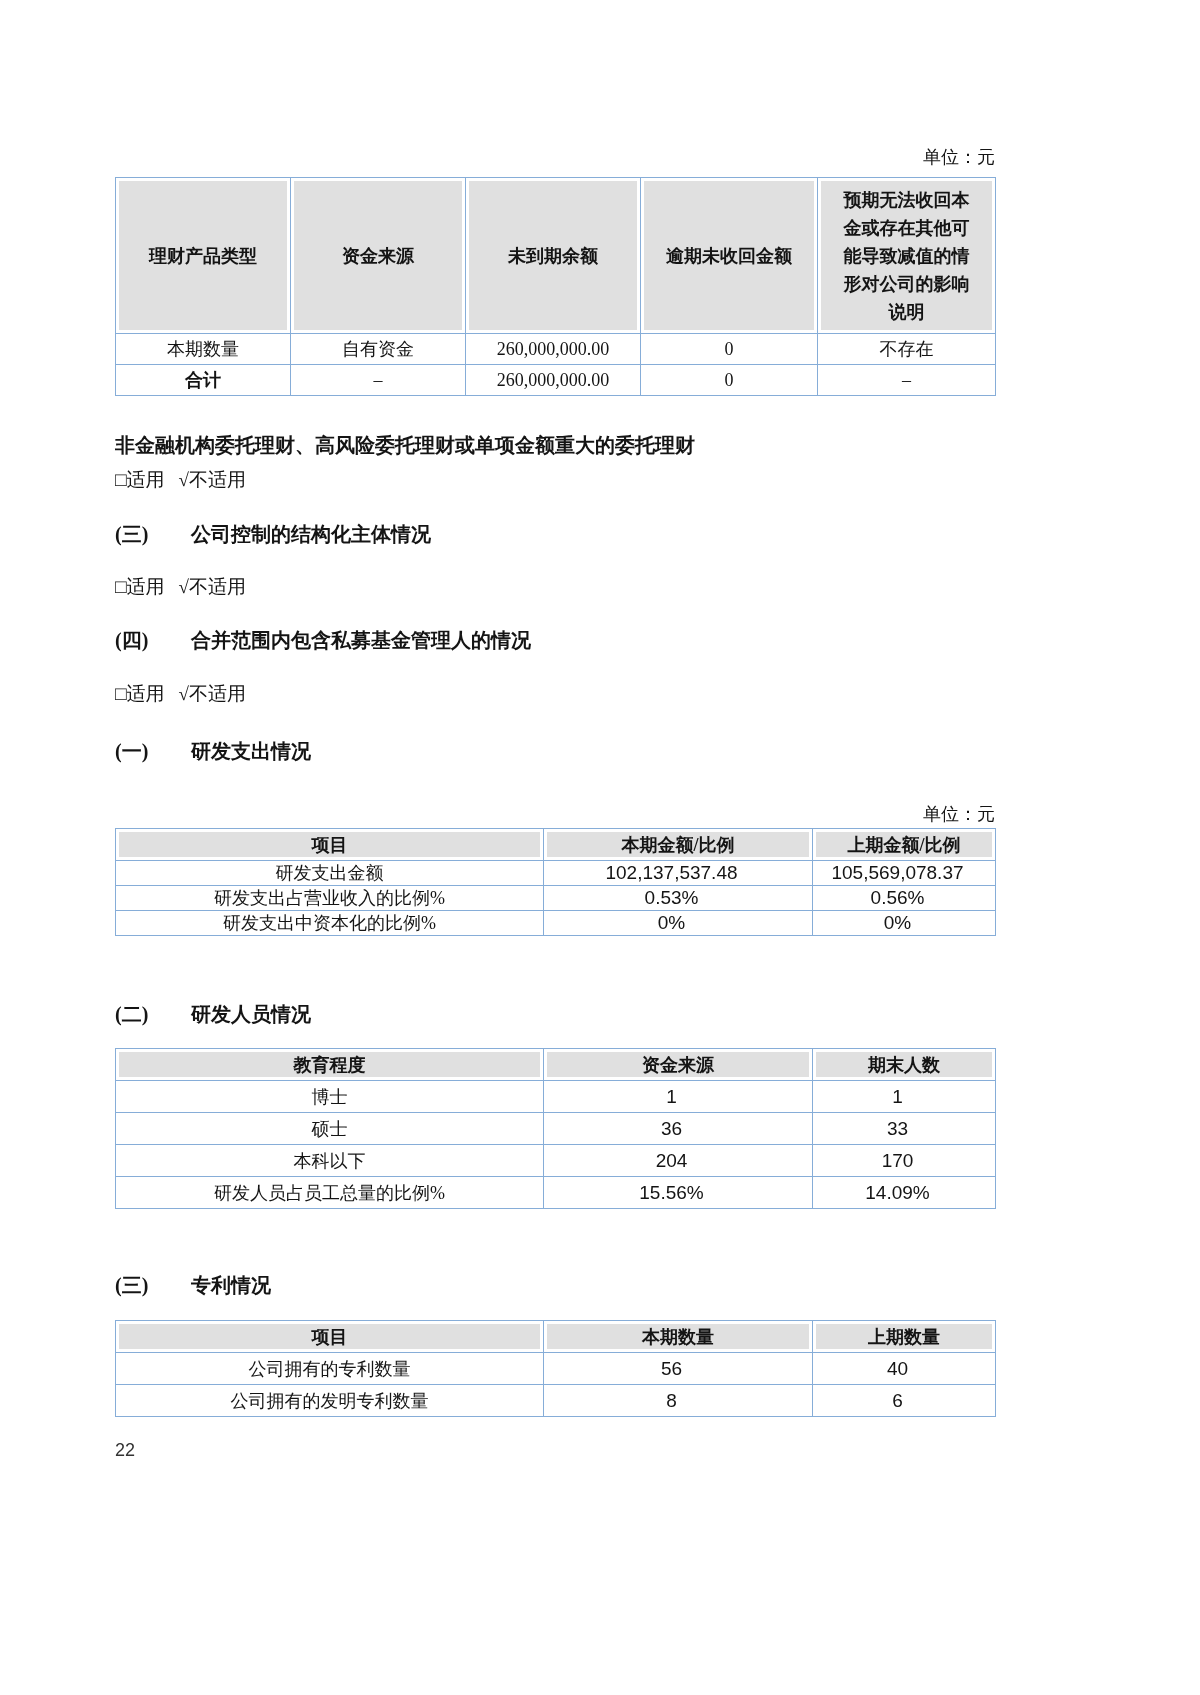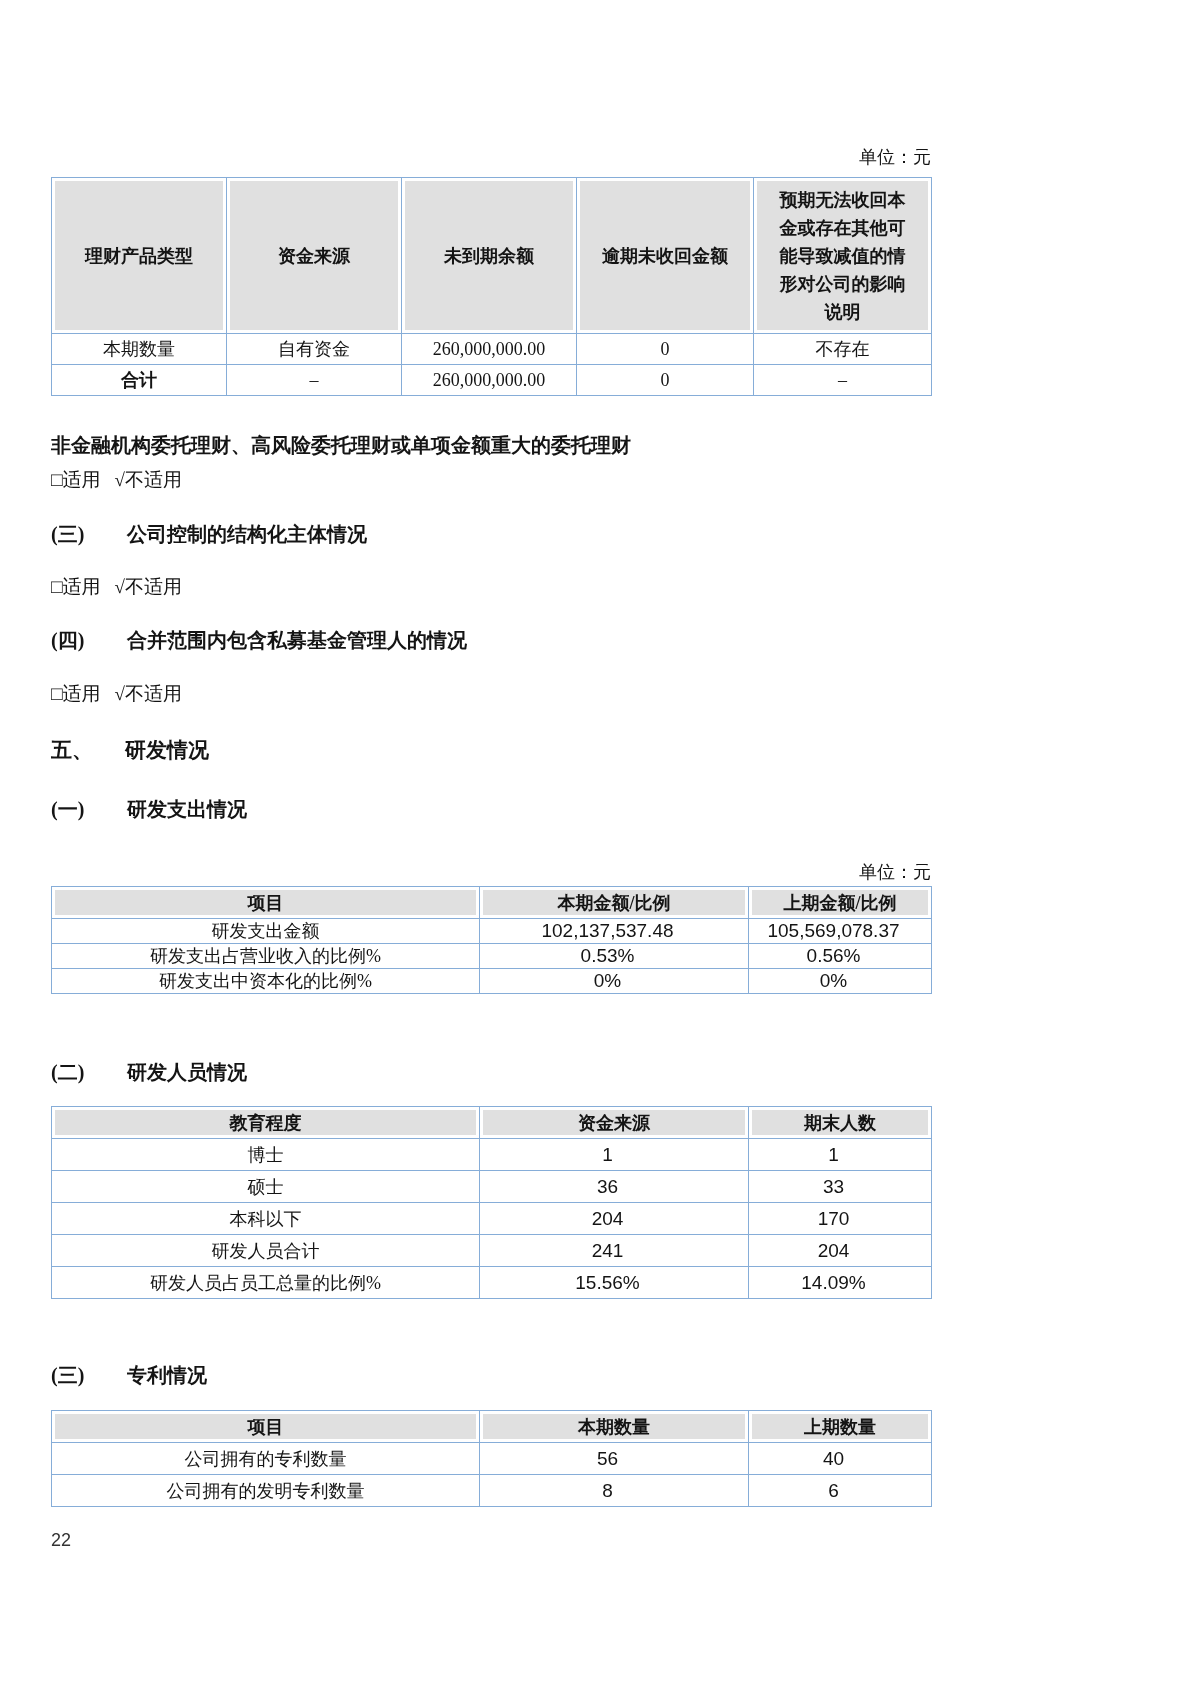--- a/index.html
+++ b/index.html
@@ -2,21 +2,21 @@
 <html><head>
 <meta charset="utf-8">
 <style>
   * { margin:0; padding:0; box-sizing:border-box; }
   html,body { background:#ffffff; }
   body {
     width:1200px; height:1695px; overflow:hidden; position:relative;
     font-family:"Liberation Serif","DejaVu Serif",serif;
     color:#141414;
   }
-  .content { width:880px; margin-left:51px; }
+  .content { width:880px; margin-left:115px; }
 
   
   .unit-label { font-size:18px; line-height:22px; text-align:right; }
   .unit-1 { margin-top:146px; }
   .unit-2 { margin-top:39px; }
 
   
   table { border-collapse:collapse; table-layout:fixed; width:880px; }
   th, td { border:1px solid var(--tb,#86add8); overflow:hidden; }
   th {
@@ -118,23 +118,20 @@
   </div>
 
   <div class="sec-heading h-s4">
     <span class="num">(四)</span><span>合并范围内包含私募基金管理人的情况</span>
   </div>
 
   <div class="app-line app-3">
     <span>□</span><span>适用</span><span class="gap"></span><span>√</span><span>不适用</span>
   </div>
 
-  <div class="sec-heading h-s5">
-    <span class="num">五、</span><span>研发情况</span>
-  </div>
 
   <div class="sec-heading h-s51">
     <span class="num">(一)</span><span>研发支出情况</span>
   </div>
 
   <div class="unit-label unit-2">单位：元</div>
 
   <table class="table-2">
     <colgroup>
         <col style="width:428px">
@@ -190,25 +187,20 @@
       <td>硕士</td>
       <td class="num">36</td>
       <td class="num">33</td>
     </tr>
     <tr>
       <td>本科以下</td>
       <td class="num">204</td>
       <td class="num">170</td>
     </tr>
     <tr>
-      <td>研发人员合计</td>
-      <td class="num">241</td>
-      <td class="num">204</td>
-    </tr>
-    <tr>
       <td>研发人员占员工总量的比例%</td>
       <td class="num">15.56%</td>
       <td class="num">14.09%</td>
     </tr>
   </tbody>
     </table>
 
   <div class="sec-heading h-s53">
     <span class="num">(三)</span><span>专利情况</span>
   </div>

